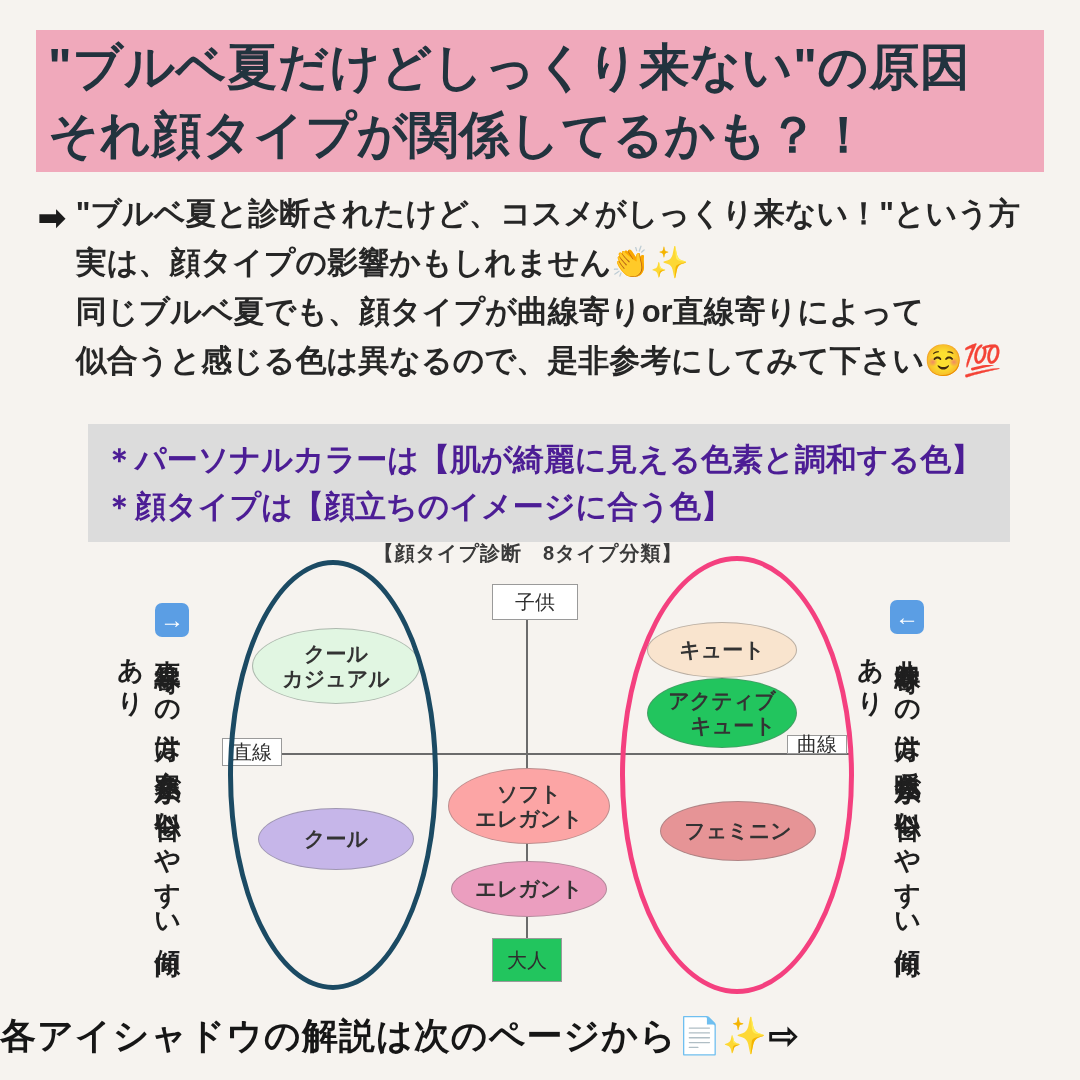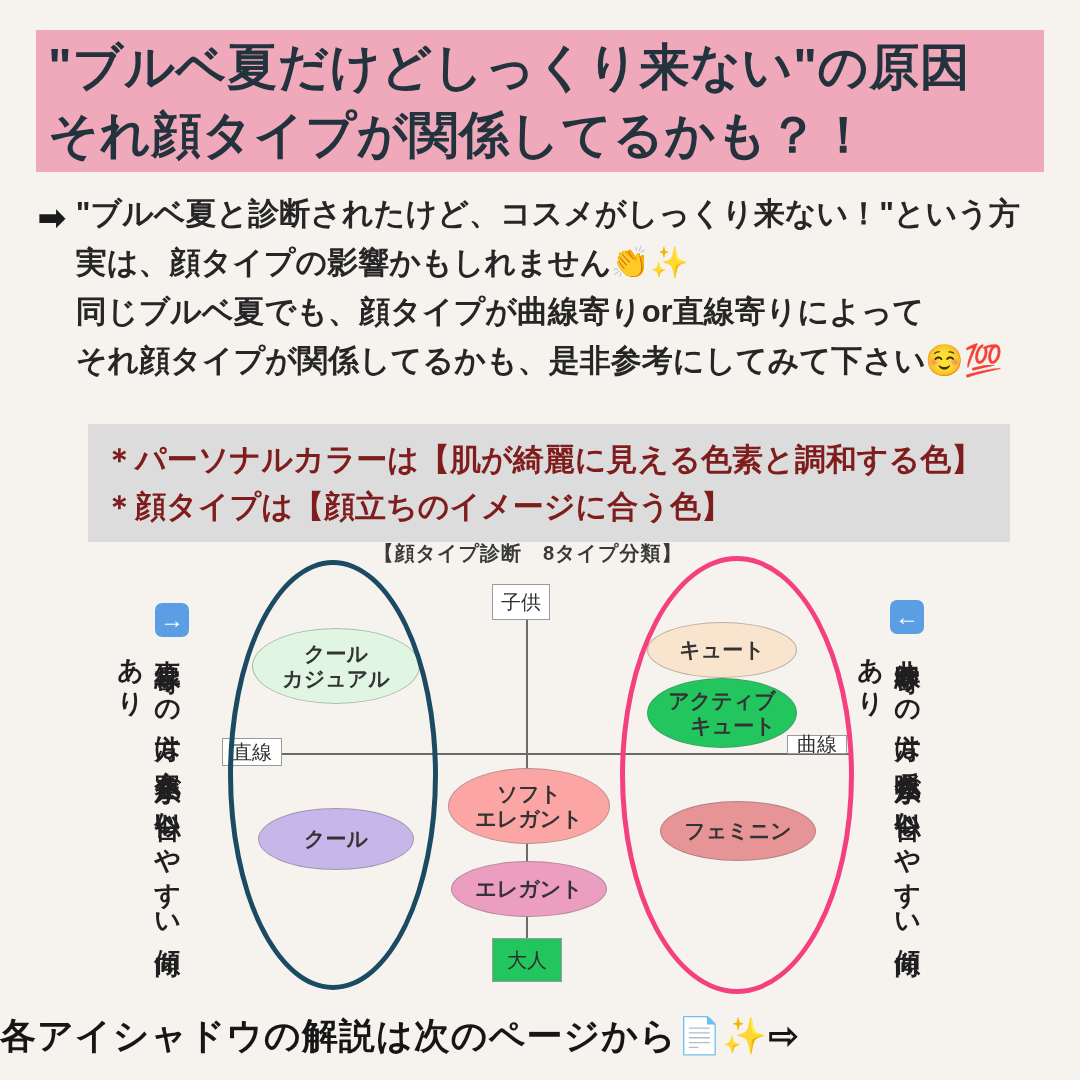--- a/index.html
+++ b/index.html
@@ -22,37 +22,37 @@
   .intro {
     position:absolute; left:38px; top:190px; width:1010px;
     font-size:31px; font-weight:600; line-height:1.58; color:#262626;
     display:flex; align-items:flex-start;
   }
   .intro-arrow { font-size:33px; margin:2px 10px 0 0; color:#1b1b1b; }
   .intro-lines { flex:1; }
   
   .note-box {
     position:absolute; left:88px; top:424px; width:922px;
-    background:#dcdcdc; color:#7f1d1d;
+    background:#dcdcdc; color:#4c1d95;
     font-size:31px; font-weight:600; line-height:1.52;
     padding:12px 8px 12px 16px;
   }
   
   .chart { position:absolute; left:0; top:535px; width:1080px; height:490px; }
   .chart-title {
     position:absolute; left:0; top:5px; width:1056px; text-align:center;
     font-size:20px; font-weight:700; color:#3a3a3a; letter-spacing:1px;
   }
   .v-axis { position:absolute; left:526px; top:57px; width:2px; height:356px; background:#6b6b6b; }
   .h-axis { position:absolute; left:228px; top:218px; width:624px; height:2px; background:#6b6b6b; }
   .axis-box {
     position:absolute; display:flex; align-items:center; justify-content:center;
     background:#ffffff; border:1px solid #9a9a9a; font-size:20px; color:#2e2e2e;
   }
-  .axis-child  { left:492px; top:49px;  width:58px; height:36px;text-align:right; }
+  .axis-child  { left:492px; top:49px;  width:86px; height:36px;text-align:right; }
   .axis-adult  { left:492px; top:403px; width:70px; height:44px; background:#22c55e; }
   .axis-straight { left:222px; top:203px; width:60px; height:28px; }
   .axis-curve  { left:787px; top:200px; width:60px; height:19px; }
   
   .bubble {
     position:absolute; border-radius:50%;
     border:1px solid rgba(110,110,110,0.45);
     display:flex; align-items:center; justify-content:center; text-align:center;
     font-size:21px; font-weight:600; color:#333; line-height:1.2;
     white-space:pre-line;
@@ -99,21 +99,21 @@
   <div>"ブルベ夏だけどしっくり来ない"の原因</div>
   <div>それ顔タイプが関係してるかも？！</div>
 </div>
 
 <div class="intro">
   <span class="intro-arrow">➡</span>
   <div class="intro-lines">
     <div>"ブルベ夏と診断されたけど、コスメがしっくり来ない！"という方</div>
     <div>実は、顔タイプの影響かもしれません👏✨</div>
     <div>同じブルベ夏でも、顔タイプが曲線寄りor直線寄りによって</div>
-    <div>それ顔タイプが関係してるかも、是非参考にしてみて下さい☺️💯</div>
+    <div>似合うと感じる色は異なるので、是非参考にしてみて下さい☺️💯</div>
   </div>
 </div>
 
 <div class="note-box" style="background-color: rgb(220, 220, 220);">
   <div>＊パーソナルカラーは【肌が綺麗に見える色素と調和する色】</div>
   <div>＊顔タイプは【顔立ちのイメージに合う色】</div>
 </div>
 
 <div class="chart">
   <div class="chart-title">【顔タイプ診断　8タイプ分類】</div>

